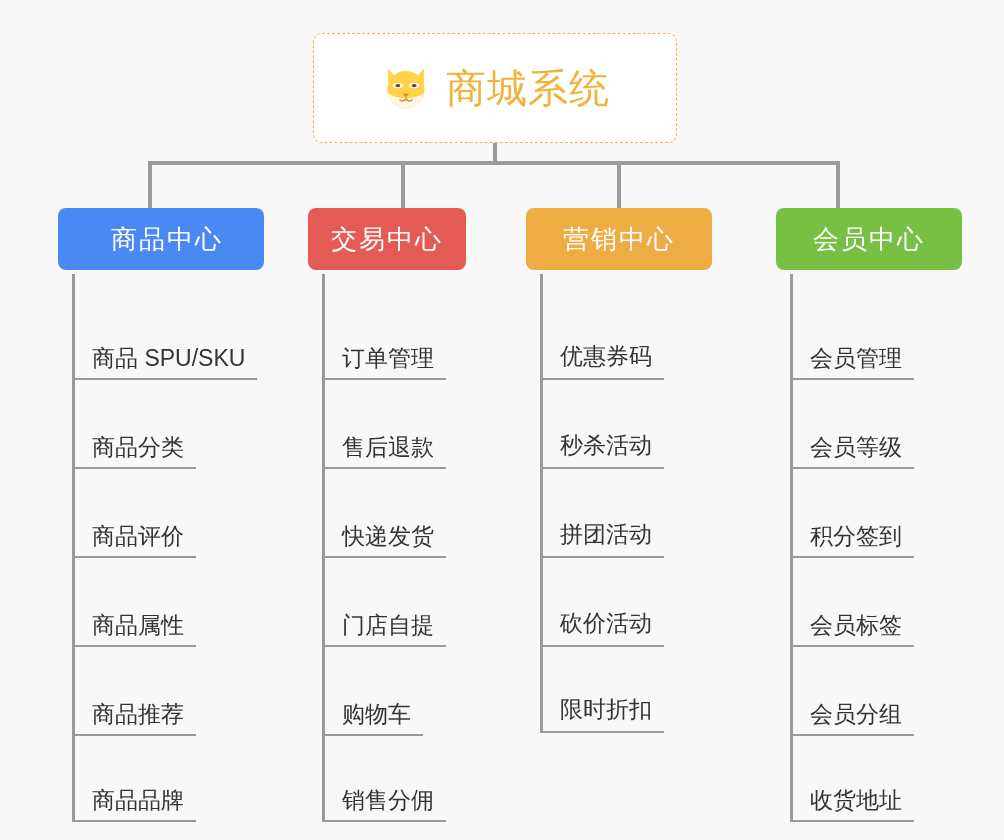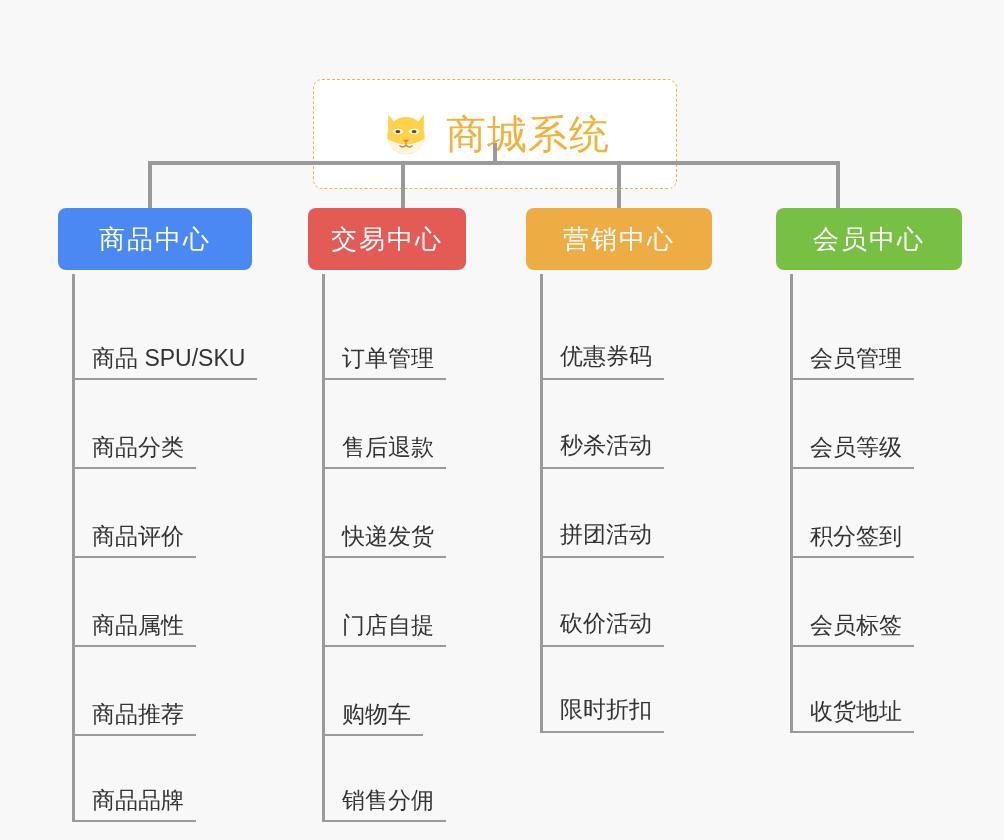--- a/index.html
+++ b/index.html
@@ -28,21 +28,20 @@
     width: 364px;
     height: 110px;
     box-sizing: border-box;
     background: #ffffff;
     border: 1px dashed #f0b341;
     border-radius: 9px;
     display: flex;
     align-items: center;
     justify-content: center;
     gap: 14px;
-    margin-top: 46px;
   }
   .root-icon {
     width: 52px;
     height: 52px;
     flex: 0 0 auto;
     display: block;
   }
   .root-title {
     font-size: 40px;
     line-height: 1;
@@ -108,21 +107,21 @@
     white-space: nowrap;
     position: relative;
     z-index: 2;
   }
   .cat-0 .cat-header { background: #4a89f3; }
   .cat-1 .cat-header { background: #e45b56; }
   .cat-2 .cat-header { background: #eeac44; }
   .cat-3 .cat-header { background: #77c043; }
 
   
-  .col-0 .cat-header { width: 194px; }
+  .col-0 .cat-header { width: 194px; padding-left: 12px; }
   .col-1 .cat-header { width: 158px; }
   .col-2 .cat-header { width: 186px; }
   .col-3 .cat-header { width: 186px; }
 
   
   .leaf-list {
     position: relative;
     margin-top: 4px;
     padding-top: 17px;
     padding-left: 16px;
@@ -267,18 +266,21 @@
       <div class="leaf-item">
           <span class="leaf-inner">会员等级</span>
         </div>
       <div class="leaf-item">
           <span class="leaf-inner">积分签到</span>
         </div>
       <div class="leaf-item">
           <span class="leaf-inner">会员标签</span>
         </div>
       <div class="leaf-item">
+          <span class="leaf-inner">会员分组</span>
+        </div>
+      <div class="leaf-item">
           <span class="leaf-inner">收货地址</span>
         </div>
     </div>
   </div>
 
 </div>
 
 </body></html>

